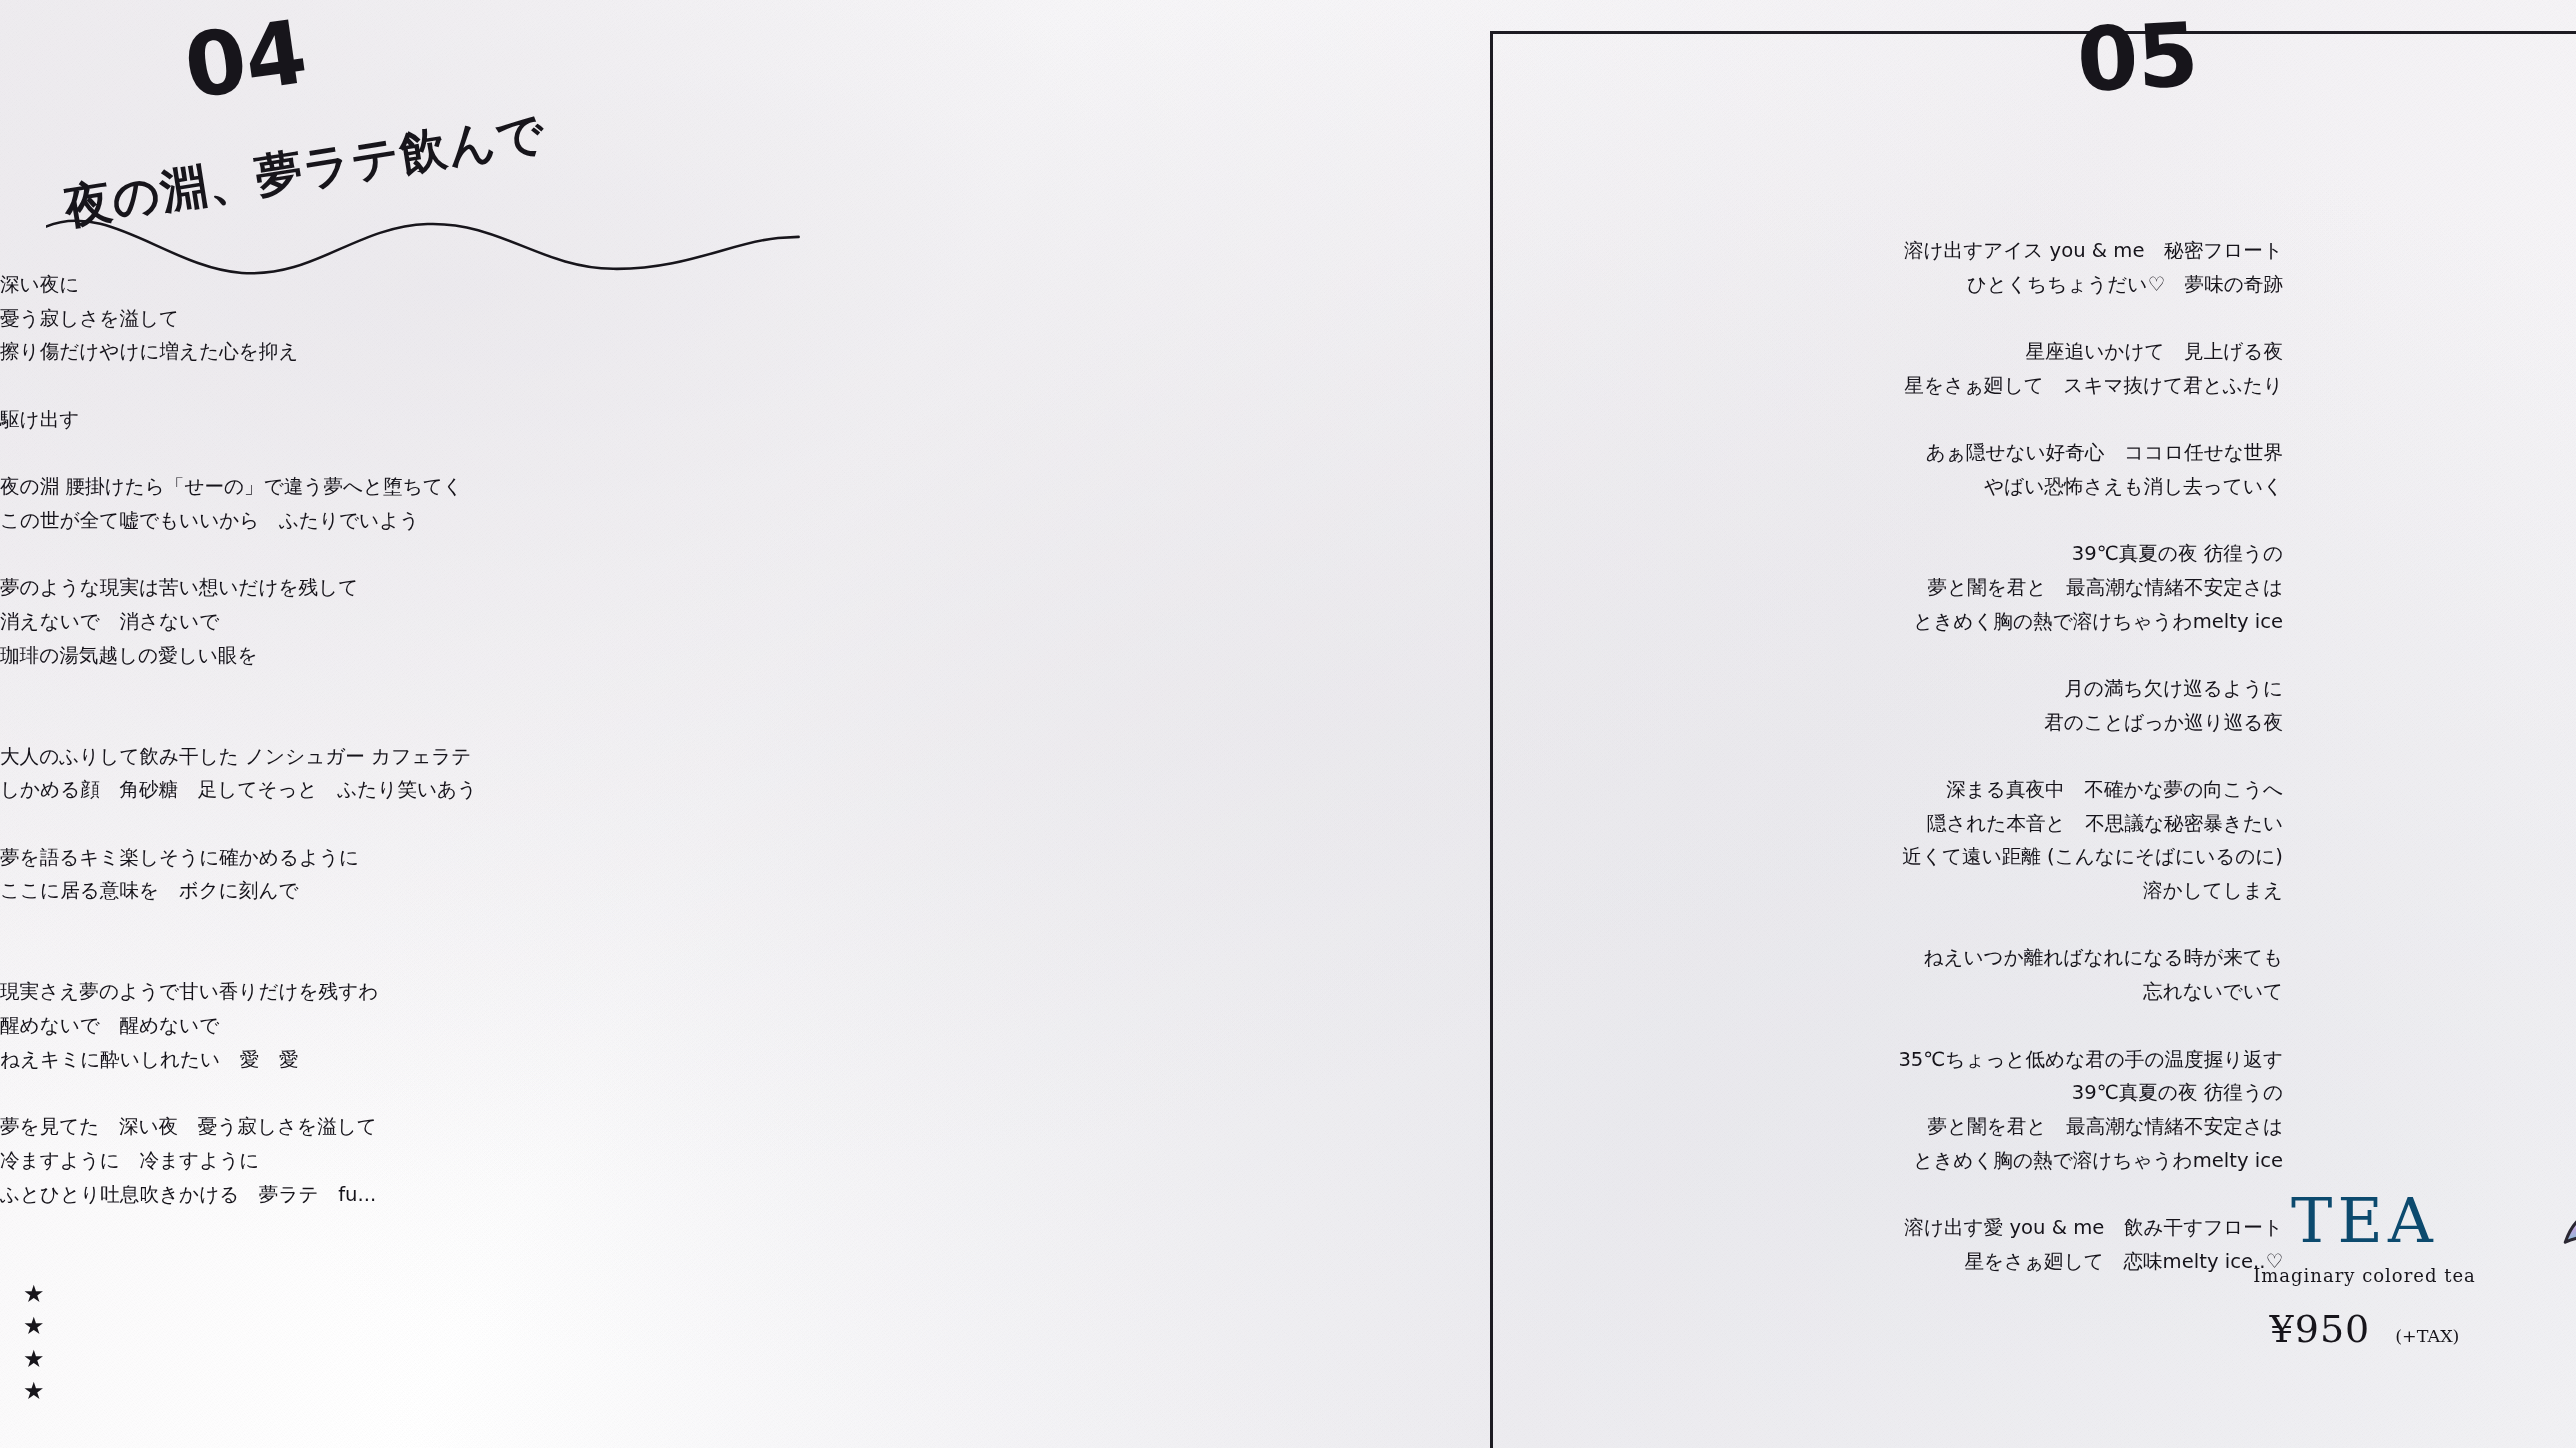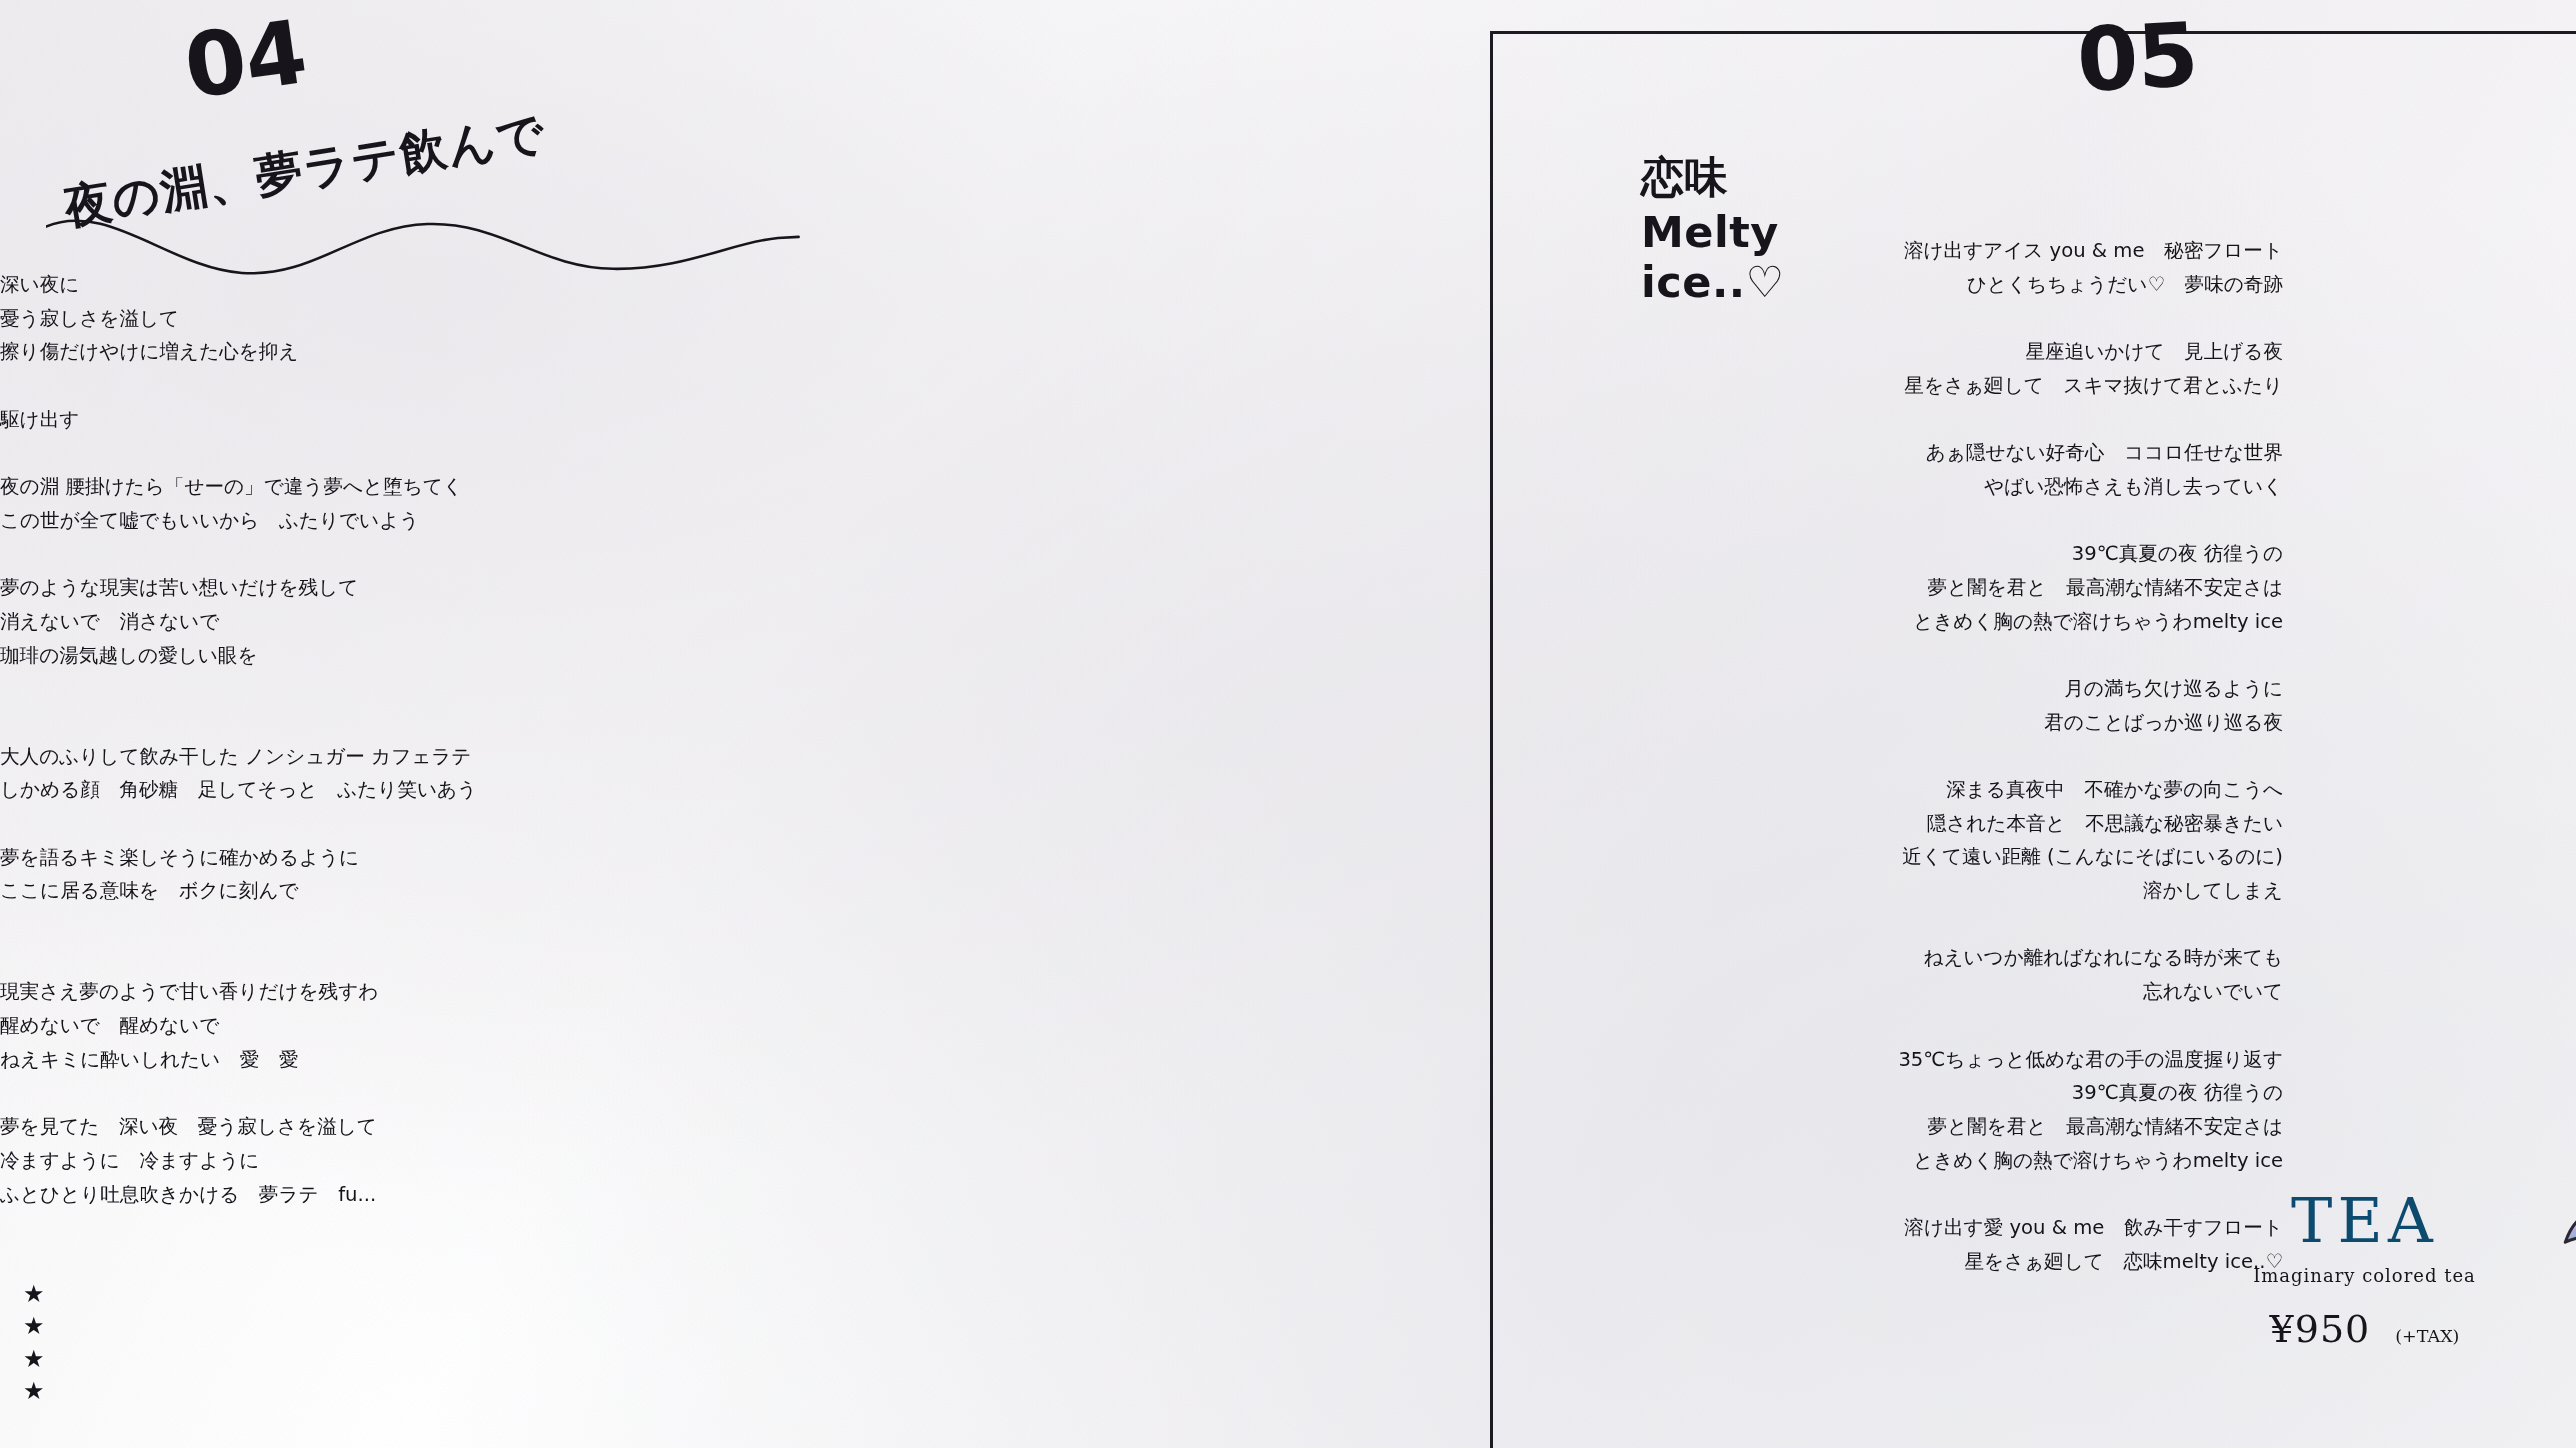--- a/index.html
+++ b/index.html
@@ -219,21 +219,20 @@
 醒めないで　醒めないで
 ねえキミに酔いしれたい　愛　愛
 
 夢を見てた　深い夜　憂う寂しさを溢して
 冷ますように　冷ますように
 ふとひとり吐息吹きかける　夢ラテ　fu...</div>
   </div>
 
   <div id="col-05" class="col">
     <div class="track-num" id="num-05">05</div>
-    <div class="song-title" id="title-05">恋味Melty ice..♡</div>
     <div class="lyrics" id="lyrics-05">溶け出すアイス you &amp; me　秘密フロート
 ひとくちちょうだい♡　夢味の奇跡
 
 星座追いかけて　見上げる夜
 星をさぁ廻して　スキマ抜けて君とふたり
 
 あぁ隠せない好奇心　ココロ任せな世界
 やばい恐怖さえも消し去っていく
 
 39℃真夏の夜 彷徨うの

